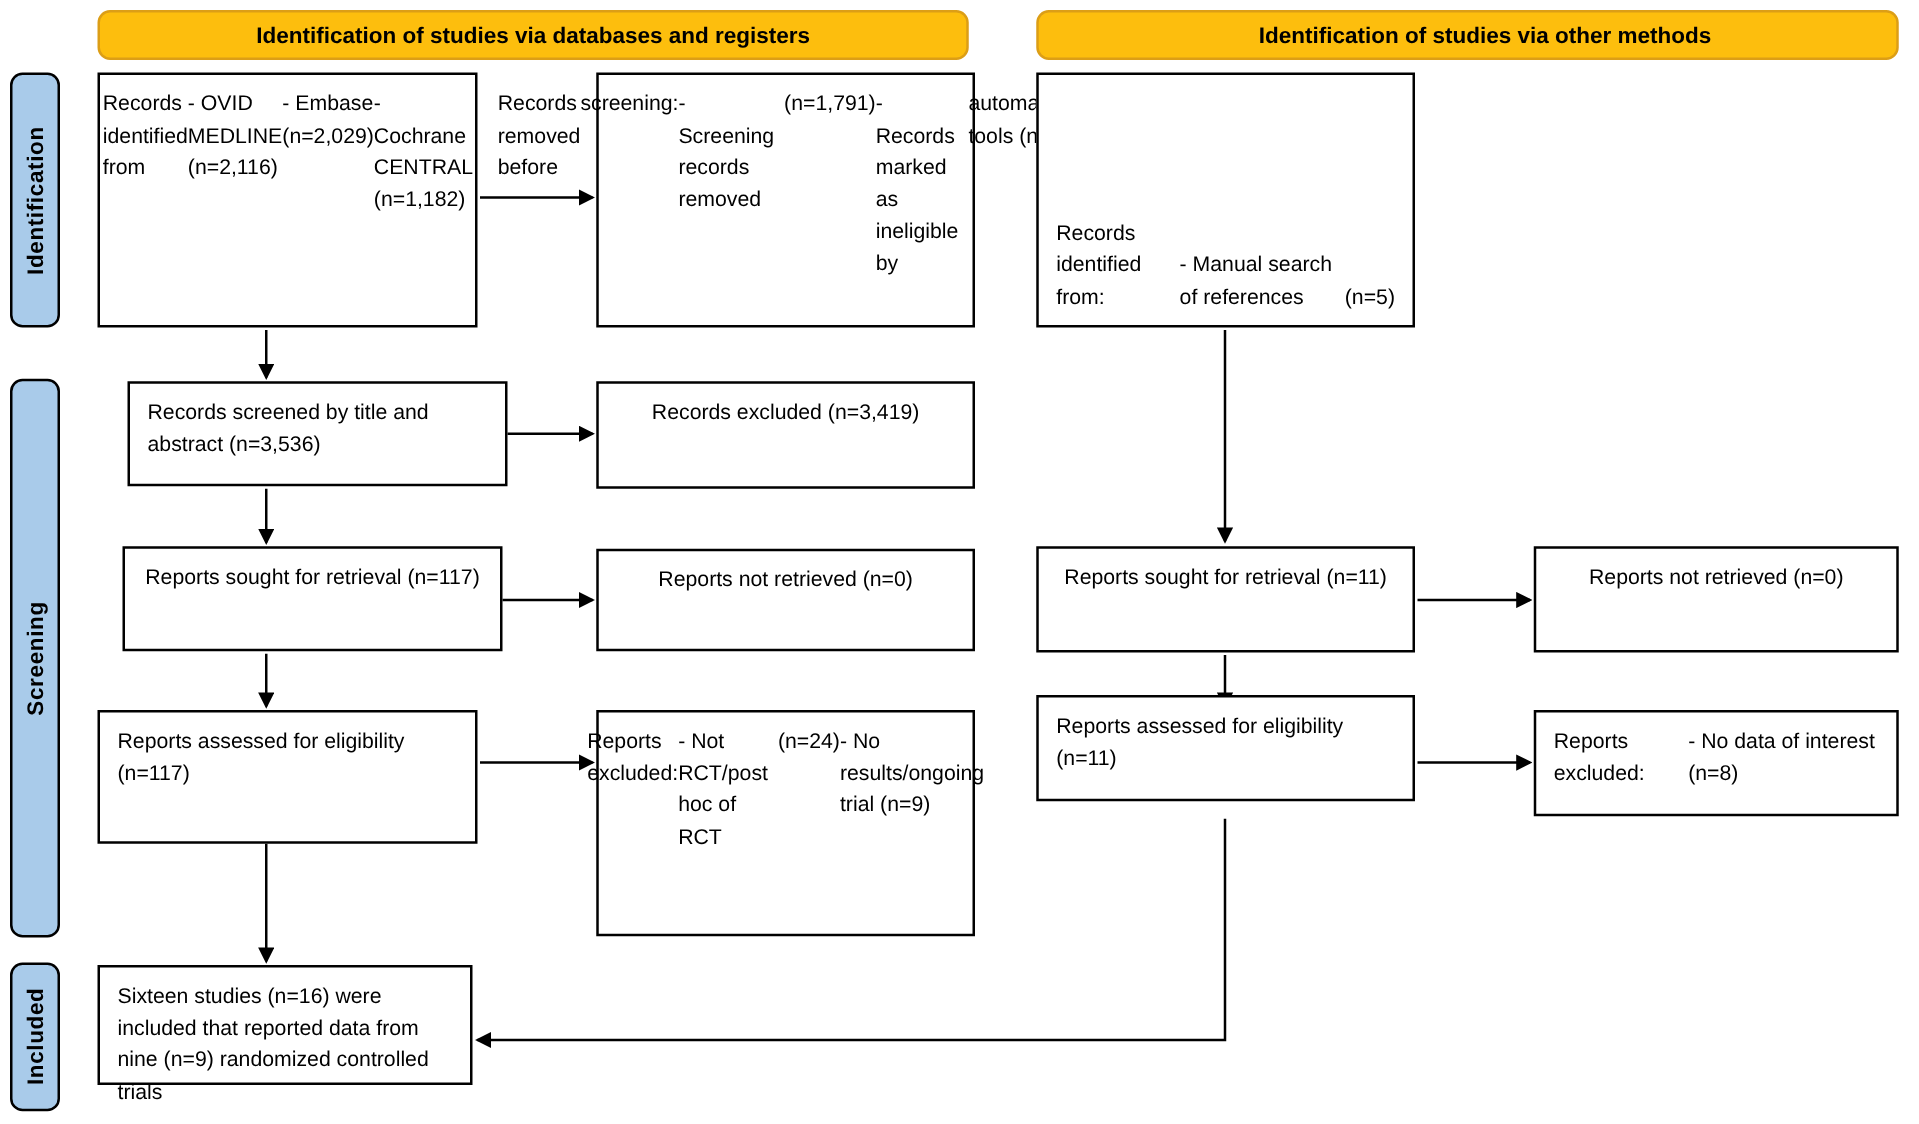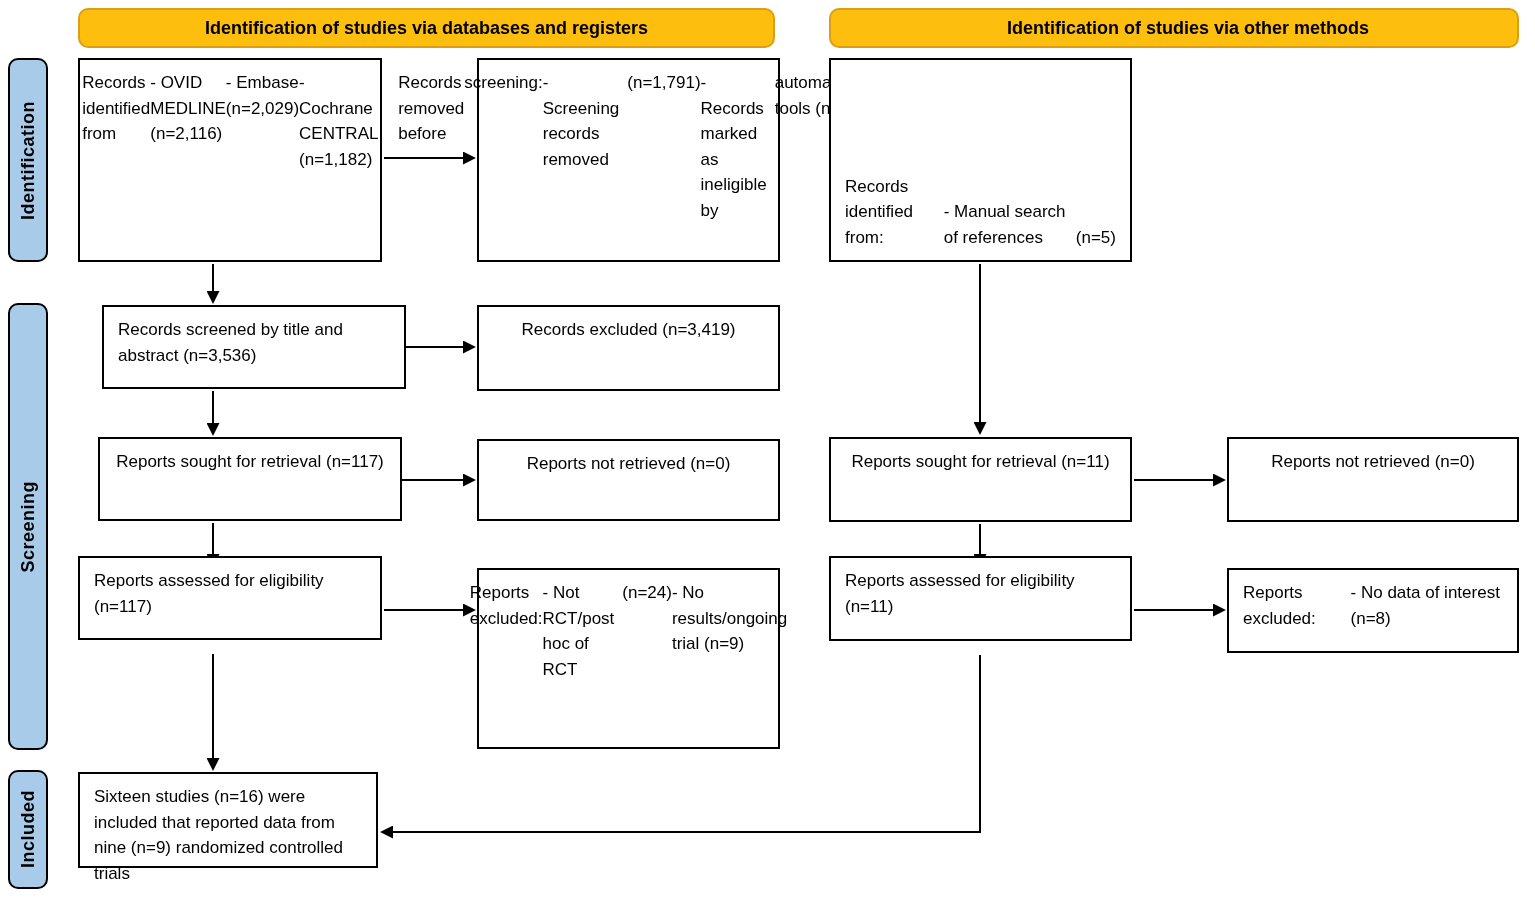--- a/index.html
+++ b/index.html
@@ -104,21 +104,21 @@
   </div>
 
   <div class="box" style="left:78px;top:305px;width:304px;height:84px;margin-left:24px;">
     <span class="ln">Records screened by title and abstract (n=3,536)</span>
   </div>
 
   <div class="box" style="left:78px;top:437px;width:304px;height:84px;margin-left:20px;">
     <span class="ln">Reports sought for retrieval (n=117)</span>
   </div>
 
-  <div class="box" style="left:78px;top:556px;width:304px;height:84px;">
+  <div class="box" style="left:78px;top:568px;width:304px;height:107px;">
     <span class="ln">Reports assessed for eligibility (n=117)</span>
   </div>
 
   <div class="box" style="left:78px;top:772px;width:300px;height:96px;">
     <span class="ln">Sixteen studies (n=16) were included that reported data from nine (n=9) randomized controlled trials</span>
   </div>
 
   <div class="box" style="left:477px;top:58px;width:303px;height:204px;">
     <span class="ln">Records removed before</span>
     <span class="ln">screening:</span>

